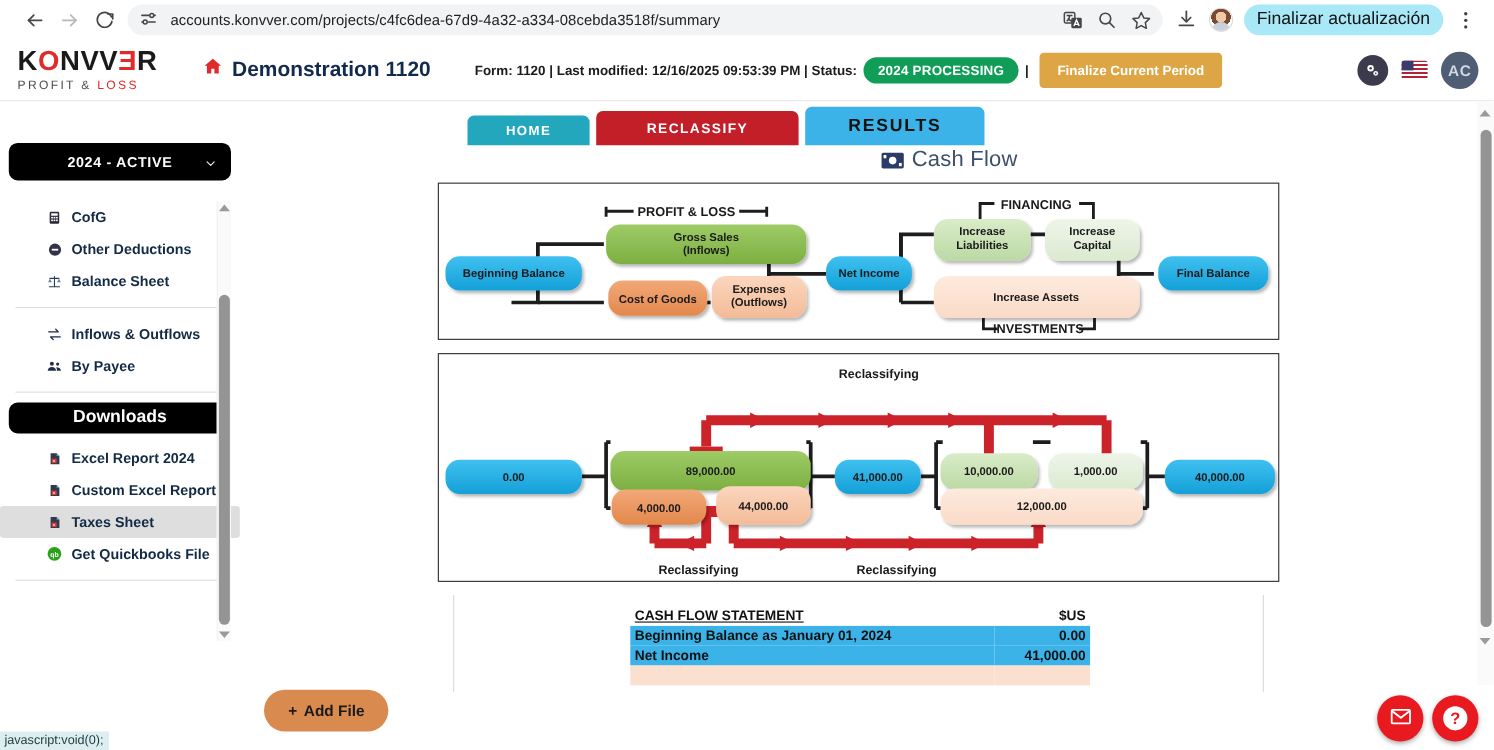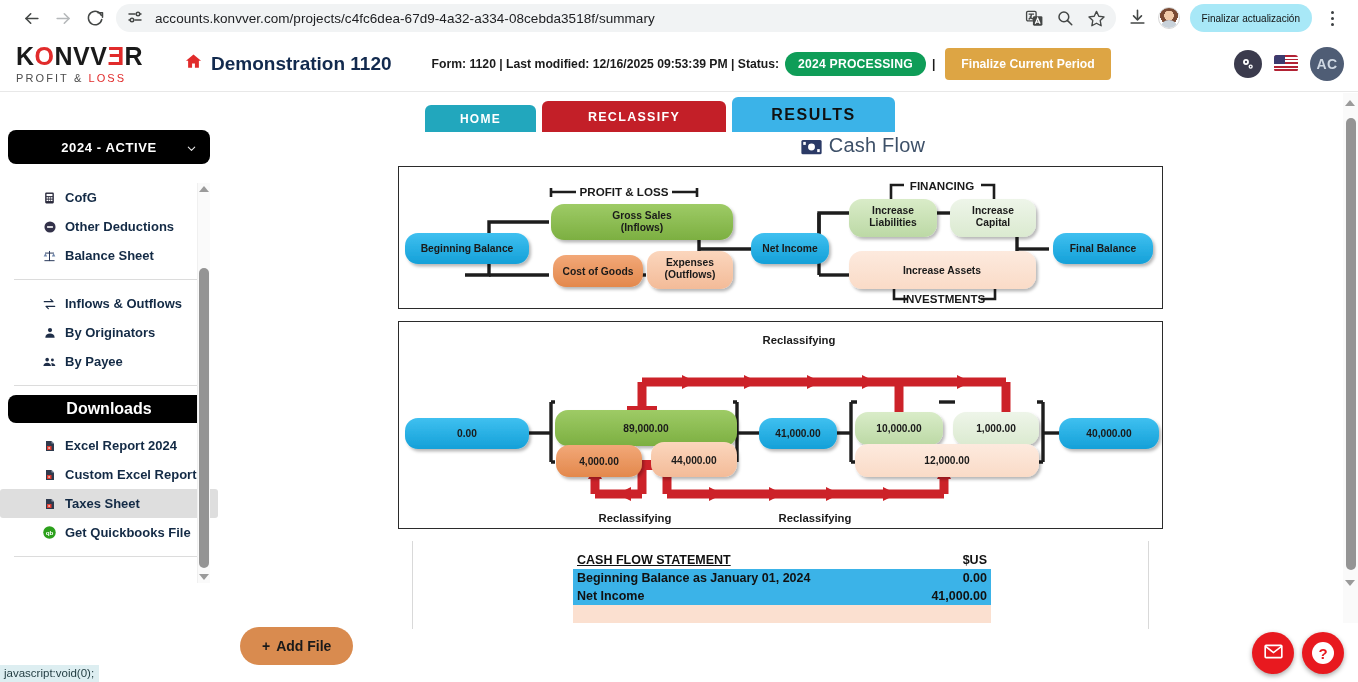--- a/index.html
+++ b/index.html
@@ -46,21 +46,21 @@
     background: radial-gradient(circle at 50% 38%, #f0c9a8 0 30%, #7a4a33 31% 55%, #ffffff 56% 100%);
     border: 1px solid #d8d8d8; overflow:hidden; position:relative;
   }
   .avatar-img::after{
     content:""; position:absolute; left:50%; top:58%; width:16px; height:14px;
     transform:translateX(-50%); border-radius:50% 50% 0 0; background:#c9d2da;
   }
   .update-pill {
     height: 28px; background: #a8e8f7; border-radius: 16px;
     display: flex; align-items: center; padding: 0 12px;
-    font-size: 10px; color: #111; white-space: nowrap;
+    font-size: 16px; color: #111; white-space: nowrap;
   }
   .kebab { width: 20px; height: 24px; display:flex; flex-direction:column; align-items:center; justify-content:center; gap:3px; flex:none;}
   .kebab i { width:3px; height:3px; border-radius:50%; background:#3c4043; display:block;}
 
   
   .app-header {
     position: relative;
     height: 56px; width: 1358px;
     background: #ffffff;
     border-bottom: 1px solid #e8e8e8;
@@ -442,29 +442,20 @@
 
       <div class="nav-item">
         <span class="nav-ic">
           <svg width="15" height="14" viewBox="0 0 24 24" fill="none" stroke="#1a2b45" stroke-width="2" stroke-linecap="round" stroke-linejoin="round">
               <path d="M3 8h15l-4-4M21 16H6l4 4"></path>
             </svg>
         </span>
         <span>Inflows &amp; Outflows</span>
       </div>
 
-      <div class="nav-item">
-        <span class="nav-ic">
-          <svg width="14" height="14" viewBox="0 0 24 24" fill="#1f2e48">
-              <circle cx="12" cy="7" r="3.6"></circle>
-              <path d="M4 20c0-4.4 3.6-7 8-7s8 2.6 8 7z"></path>
-            </svg>
-        </span>
-        <span>By Originators</span>
-      </div>
 
       <div class="nav-item">
         <span class="nav-ic">
           <svg width="16" height="14" viewBox="0 0 24 24" fill="#1f2e48">
               <circle cx="8" cy="8" r="3.1"></circle>
               <circle cx="17" cy="8.6" r="2.5"></circle>
               <path d="M1.5 19c0-3.6 2.9-5.8 6.5-5.8s6.5 2.2 6.5 5.8z"></path>
               <path d="M15 13.6c3.2 0 7 1.6 7 5.4h-6.2c0-2-.3-3.8-.8-5.4z"></path>
             </svg>
         </span>

